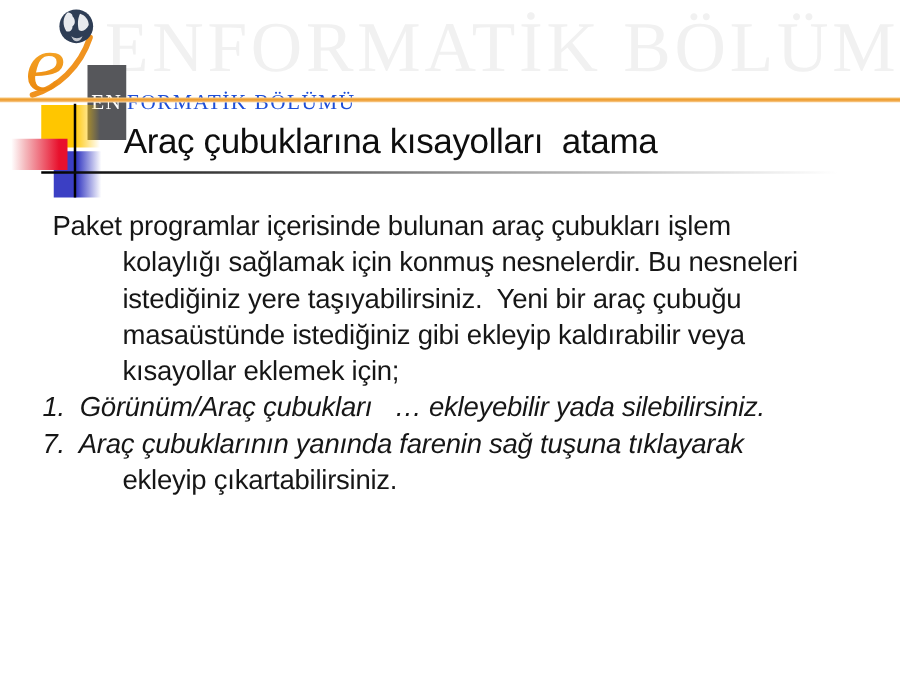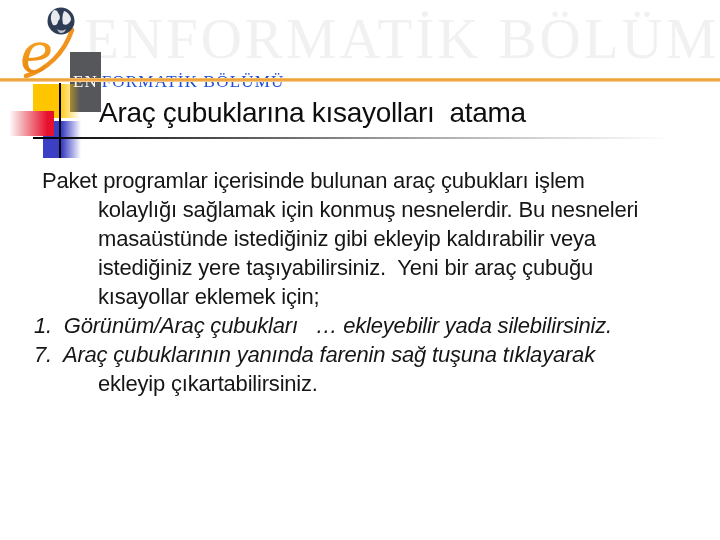--- a/index.html
+++ b/index.html
@@ -91,21 +91,21 @@
   <div class="sq-blue"></div>
   <div class="sq-red"></div>
   <div class="v-line"></div>
   <div class="h-line"></div>
 
   <div class="title">Araç çubuklarına kısayolları  atama</div>
 
   <div class="body-text">
     <div class="line ind-a">Paket programlar içerisinde bulunan araç çubukları işlem</div>
     <div class="line ind-b">kolaylığı sağlamak için konmuş nesnelerdir. Bu nesneleri</div>
+    <div class="line ind-b">istediğiniz yere taşıyabilirsiniz.  Yeni bir araç çubuğu</div>
     <div class="line ind-b">masaüstünde istediğiniz gibi ekleyip kaldırabilir veya</div>
-    <div class="line ind-b">istediğiniz yere taşıyabilirsiniz.  Yeni bir araç çubuğu</div>
     <div class="line ind-b">kısayollar eklemek için;</div>
     <div class="line ind-c">1.  Görünüm/Araç çubukları   … ekleyebilir yada silebilirsiniz.</div>
     <div class="line ind-c">7.  Araç çubuklarının yanında farenin sağ tuşuna tıklayarak</div>
     <div class="line ind-b">ekleyip çıkartabilirsiniz.</div>
   </div>
 
 </div>
 
 </body></html>

